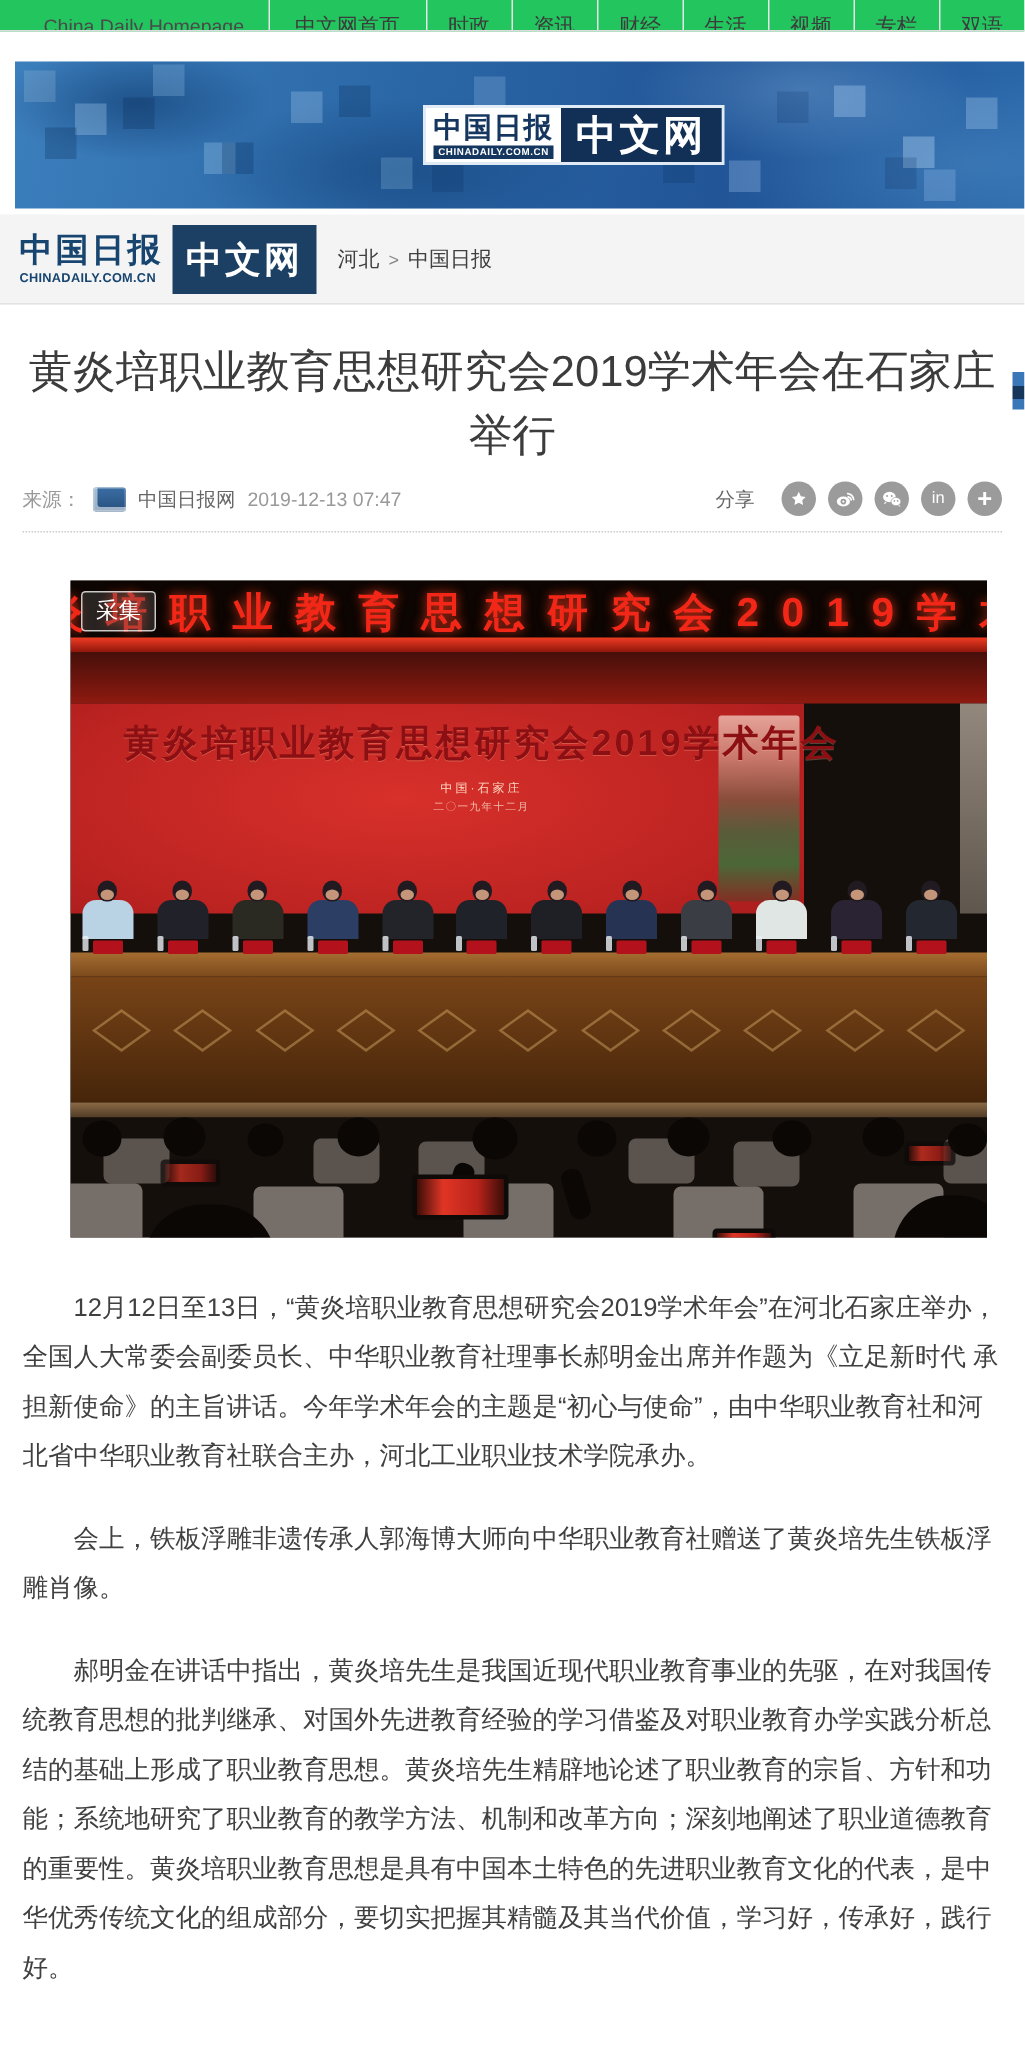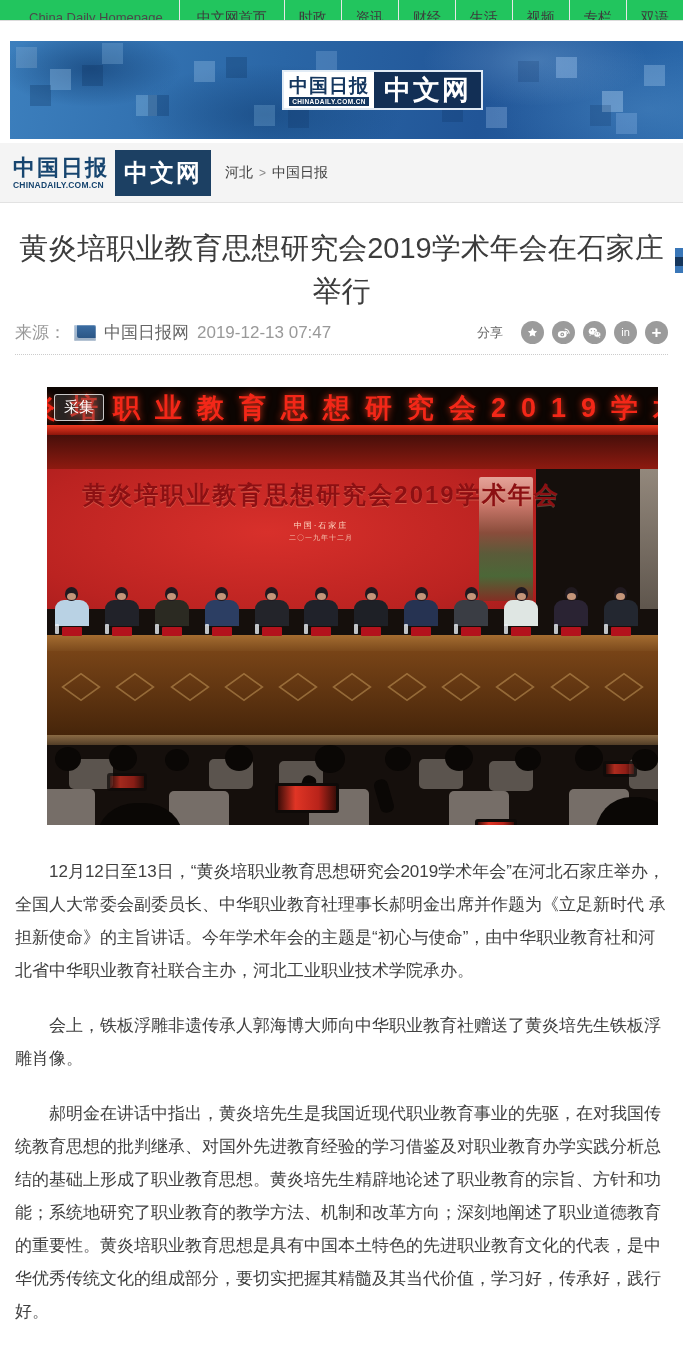--- a/index.html
+++ b/index.html
@@ -63,21 +63,21 @@
                 letter-spacing:2px; }
   .crumb { margin-left:14px; font-size:14px; color:#404040; }
   .crumb a { color:#404040; text-decoration:none; }
   .crumb .sep { color:#888; padding:0 6px; font-size:12px; }
 
   
   .article-title { margin:24px 10px 0; text-align:center; font-size:29px; line-height:43px;
                    font-weight:400; color:#3c3c3c; }
   .meta-row { margin:8px 15px 0; padding-bottom:10px; border-bottom:1px dotted #ccc;
               display:flex; align-items:center; height:34px; }
-  .meta-left { display:flex; align-items:center; font-size:17px; color:#999; }
+  .meta-left { display:flex; align-items:center; font-size:13px; color:#999; }
   .src-logo { width:22px; height:16px; border-radius:2px; margin:0 8px;
     background: linear-gradient(180deg,#3b6da3,#27517f);
     box-shadow: inset 0 0 0 1px rgba(255,255,255,.25), inset 3px -3px 0 rgba(255,255,255,.55); }
   .src-name { color:#666; margin-right:8px; }
   .meta-right { margin-left:auto; display:flex; align-items:center; }
   .share-label { font-size:13px; color:#666; margin-right:10px; }
   .sicon { width:23px; height:23px; border-radius:50%; background:#9b9b9b; margin-left:8px;
            display:flex; align-items:center; justify-content:center; color:#fff; cursor:pointer; }
   .sicon svg { display:block; }
   .sicon.in { font-size:11px; font-weight:normal; line-height:1; }

